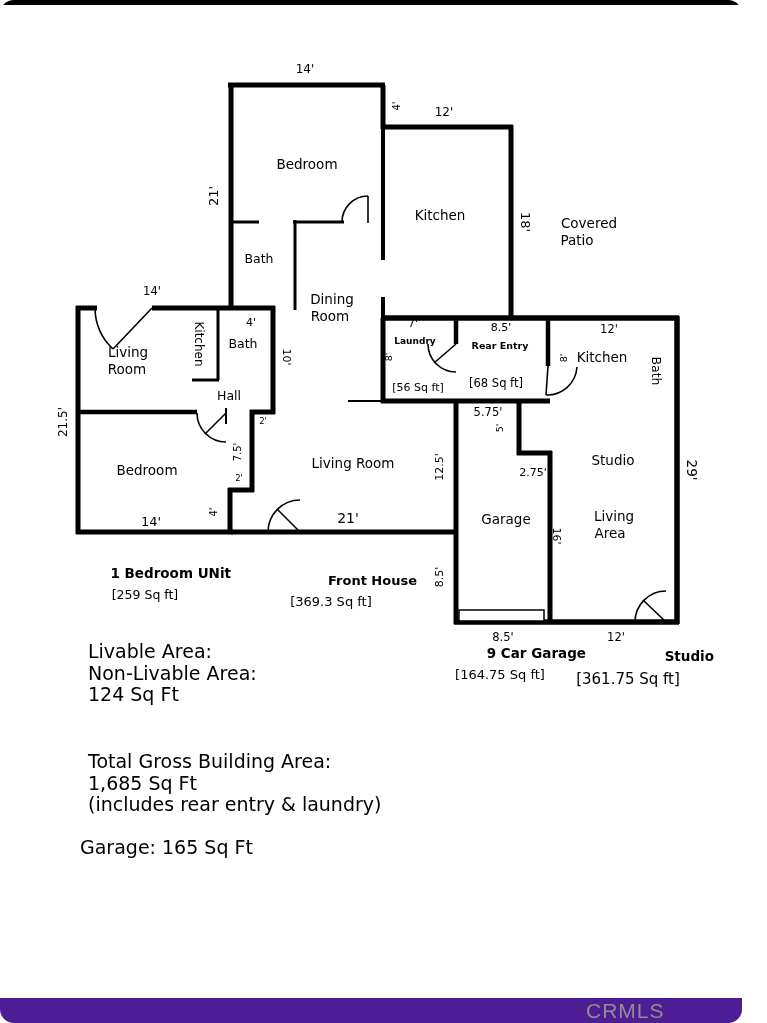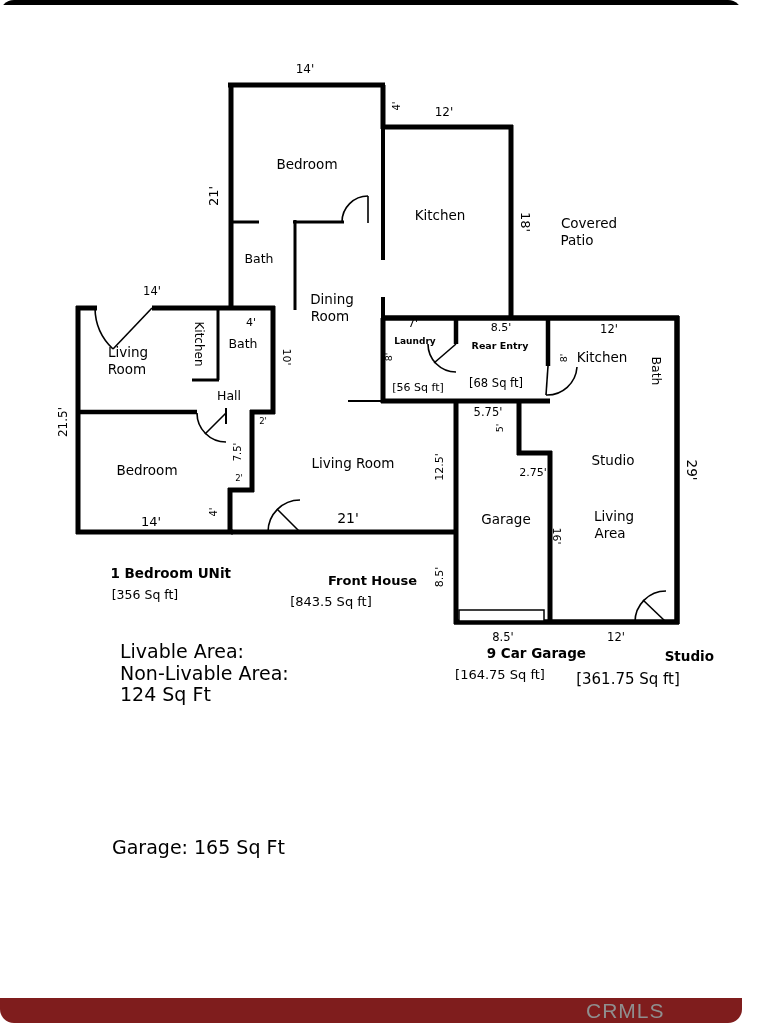--- a/index.html
+++ b/index.html
@@ -3,21 +3,21 @@
 <meta charset="utf-8">
 <style>
   html,body{margin:0;padding:0;background:#ffffff;}
   #stage{position:relative;width:742px;height:1023px;background:#ffffff;overflow:hidden;
          font-family:"DejaVu Sans","Liberation Sans",sans-serif;color:#000;border-radius:14px;}
   #topbar{position:absolute;left:0;top:0;width:767px;height:5px;}
   #plan-svg{position:absolute;left:0;top:0;}
   .cap{position:absolute;text-align:center;}
   .cap .nm{font-weight:bold;text-align:right;}
   .cap .ar{margin-top:6px;}
-  .tblock{position:absolute;font-size:19px;line-height:21.5px;white-space:nowrap;margin-left:32px;}
+  .tblock{position:absolute;font-size:19px;line-height:21.5px;white-space:nowrap;}
   #watermark-bar{position:absolute;left:0;top:998px;width:767px;height:25px;display:flex;
                  align-items:center;}
   #watermark-text{position:absolute;left:586px;top:0;height:25px;line-height:25px;
                   font-size:21px;letter-spacing:1px;font-family:"Liberation Sans",sans-serif;}
 </style>
 </head>
 <body>
 
 <div id="stage">
 
@@ -125,46 +125,51 @@
       <text x="614" y="520.725" fill="#000" font-size="13.5" text-anchor="middle" font-family="&quot;DejaVu Sans&quot;,&quot;Liberation Sans&quot;,sans-serif" font-weight="400" transform="">Living</text>
       <text x="610" y="537.725" fill="#000" font-size="13.5" text-anchor="middle" font-family="&quot;DejaVu Sans&quot;,&quot;Liberation Sans&quot;,sans-serif" font-weight="400" transform="">Area</text>
       <text x="692" y="474.725" fill="#000" font-size="13.5" text-anchor="middle" font-family="&quot;DejaVu Sans&quot;,&quot;Liberation Sans&quot;,sans-serif" font-weight="400" transform="rotate(90 692 470)">29'</text>
       <text x="439" y="580.85" fill="#000" font-size="11" text-anchor="middle" font-family="&quot;DejaVu Sans&quot;,&quot;Liberation Sans&quot;,sans-serif" font-weight="400" transform="rotate(-90 439 577)">8.5'</text>
       <text x="503" y="641.025" fill="#000" font-size="11.5" text-anchor="middle" font-family="&quot;DejaVu Sans&quot;,&quot;Liberation Sans&quot;,sans-serif" font-weight="400" transform="">8.5'</text>
       <text x="616" y="641.025" fill="#000" font-size="11.5" text-anchor="middle" font-family="&quot;DejaVu Sans&quot;,&quot;Liberation Sans&quot;,sans-serif" font-weight="400" transform="">12'</text>
     </svg>
 
   <div class="cap" style="left:59px;top:565px;width:172px;font-size:13.5px">
     <div class="nm">1 Bedroom UNit</div>
-    <div class="ar" style="font-size:12.5px">[356 Sq ft]</div>
+    <div class="ar" style="font-size:12.5px">[259 Sq ft]</div>
   </div>
 
   <div class="cap" style="left:245px;top:573px;width:172px;font-size:13px">
     <div class="nm">Front House</div>
-    <div class="ar" style="font-size:13px">[843.5 Sq ft]</div>
+    <div class="ar" style="font-size:13px">[369.3 Sq ft]</div>
   </div>
 
   <div class="cap" style="left:414px;top:645px;width:172px;font-size:13.5px">
     <div class="nm">9 Car Garage</div>
     <div class="ar" style="font-size:13px">[164.75 Sq ft]</div>
   </div>
 
   <div class="cap" style="left:542px;top:648px;width:172px;font-size:13.5px">
     <div class="nm">Studio</div>
     <div class="ar" style="font-size:15px">[361.75 Sq ft]</div>
   </div>
 
   <div class="tblock" style="left:88px;top:641px">
     <div>Livable Area:</div>
     <div>Non-Livable Area:</div>
     <div>124 Sq Ft</div>
   </div>
 
+  <div class="tblock" style="left:88px;top:751px">
+    <div>Total Gross Building Area:</div>
+    <div>1,685 Sq Ft</div>
+    <div>(includes rear entry &amp; laundry)</div>
+  </div>
 
   <div class="tblock" style="left:80px;top:837px">
     <div>Garage: 165 Sq Ft</div>
   </div>
 
-  <div id="watermark-bar" style="background: #7f1d1d;">
+  <div id="watermark-bar" style="background: #4c1d95;">
     <span id="watermark-text" style="color: rgb(143, 143, 143);">CRMLS</span>
   </div>
 
 </div>
 
 </body></html>

